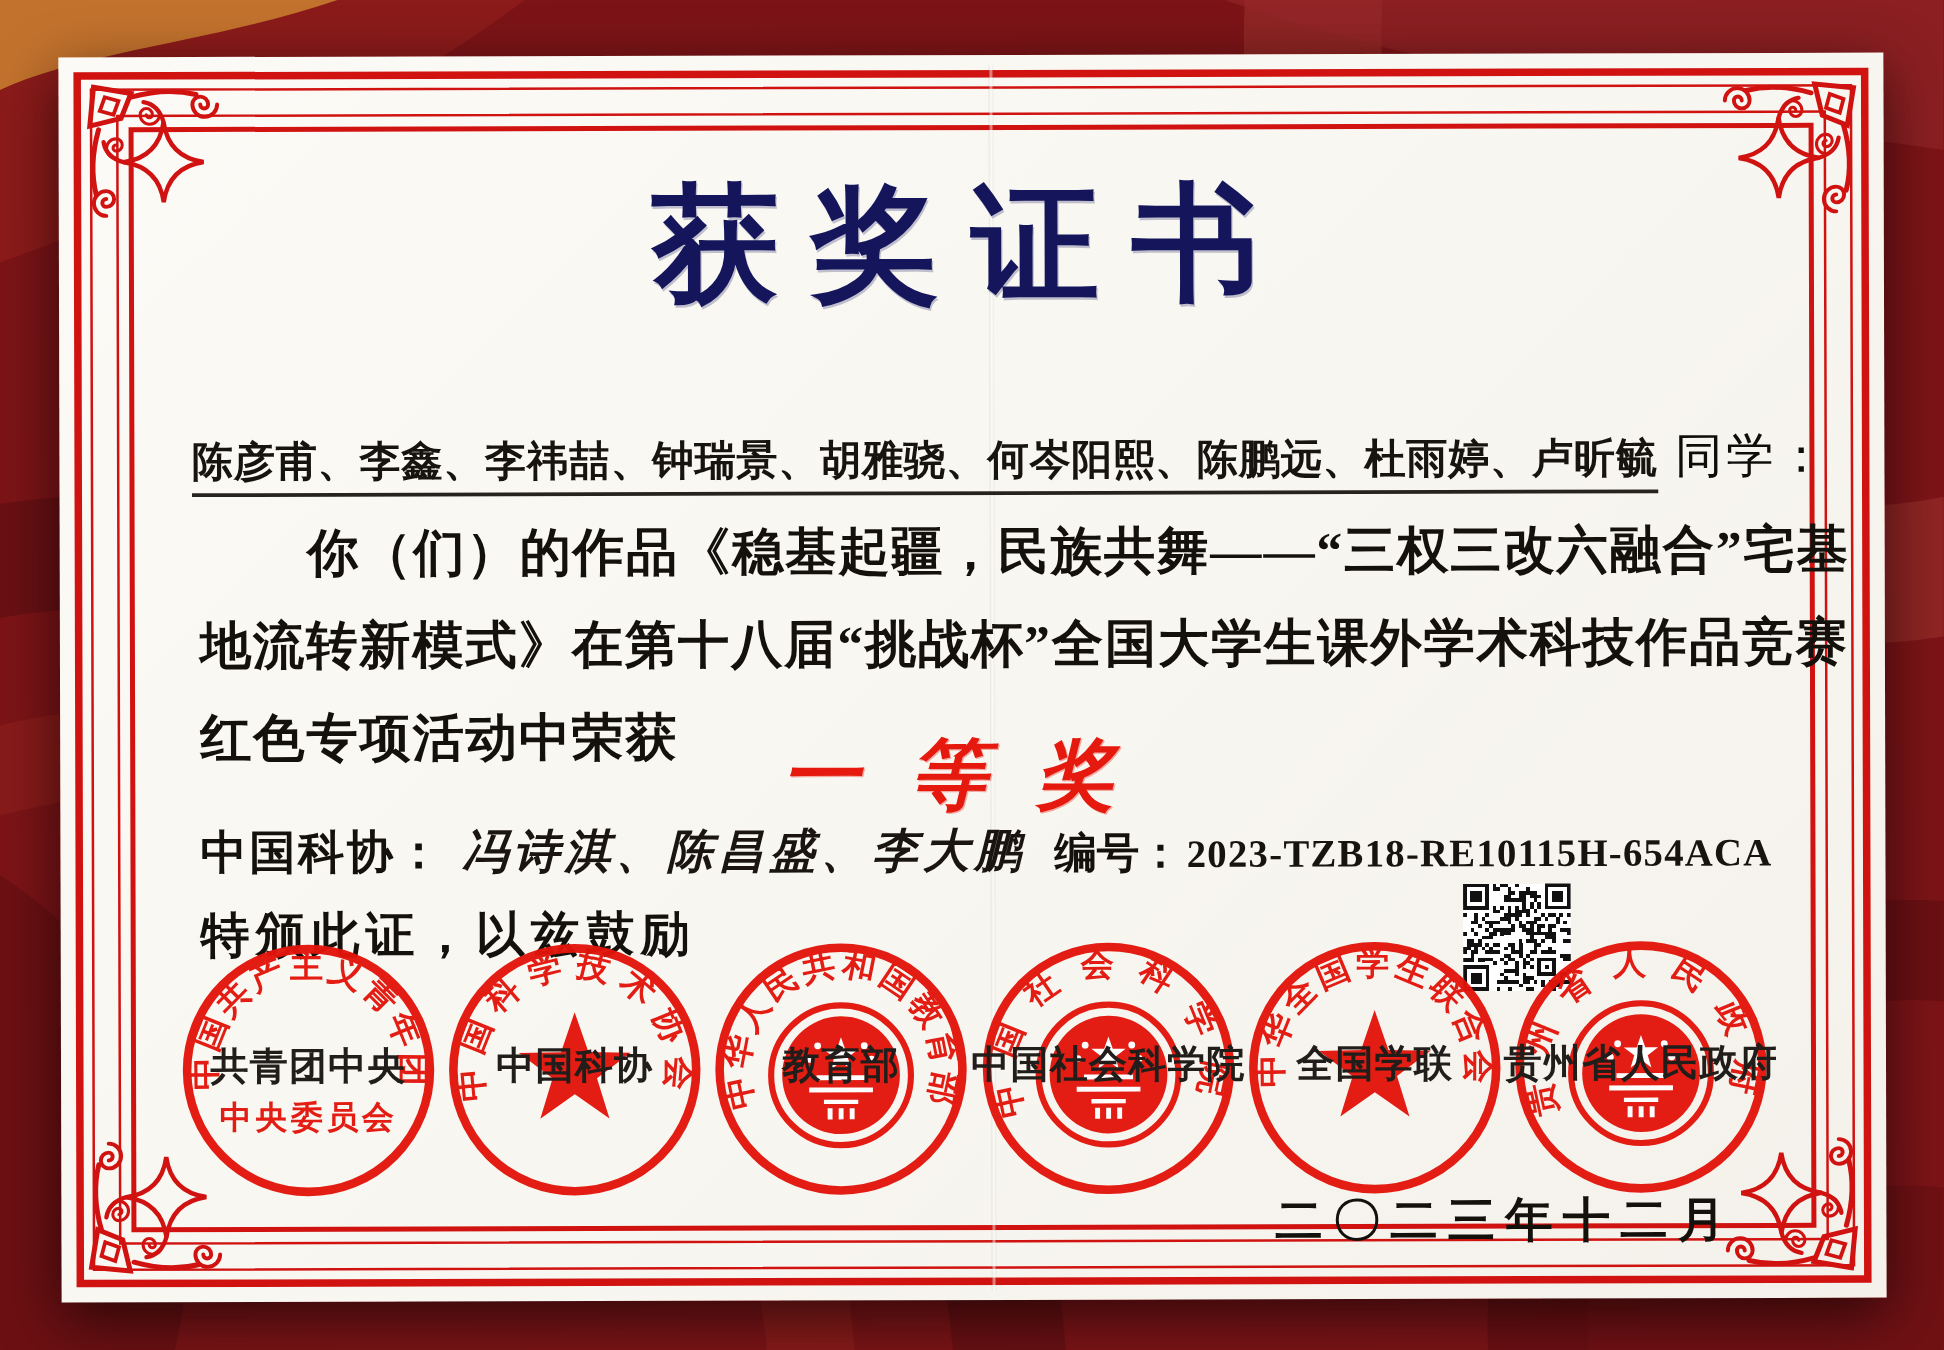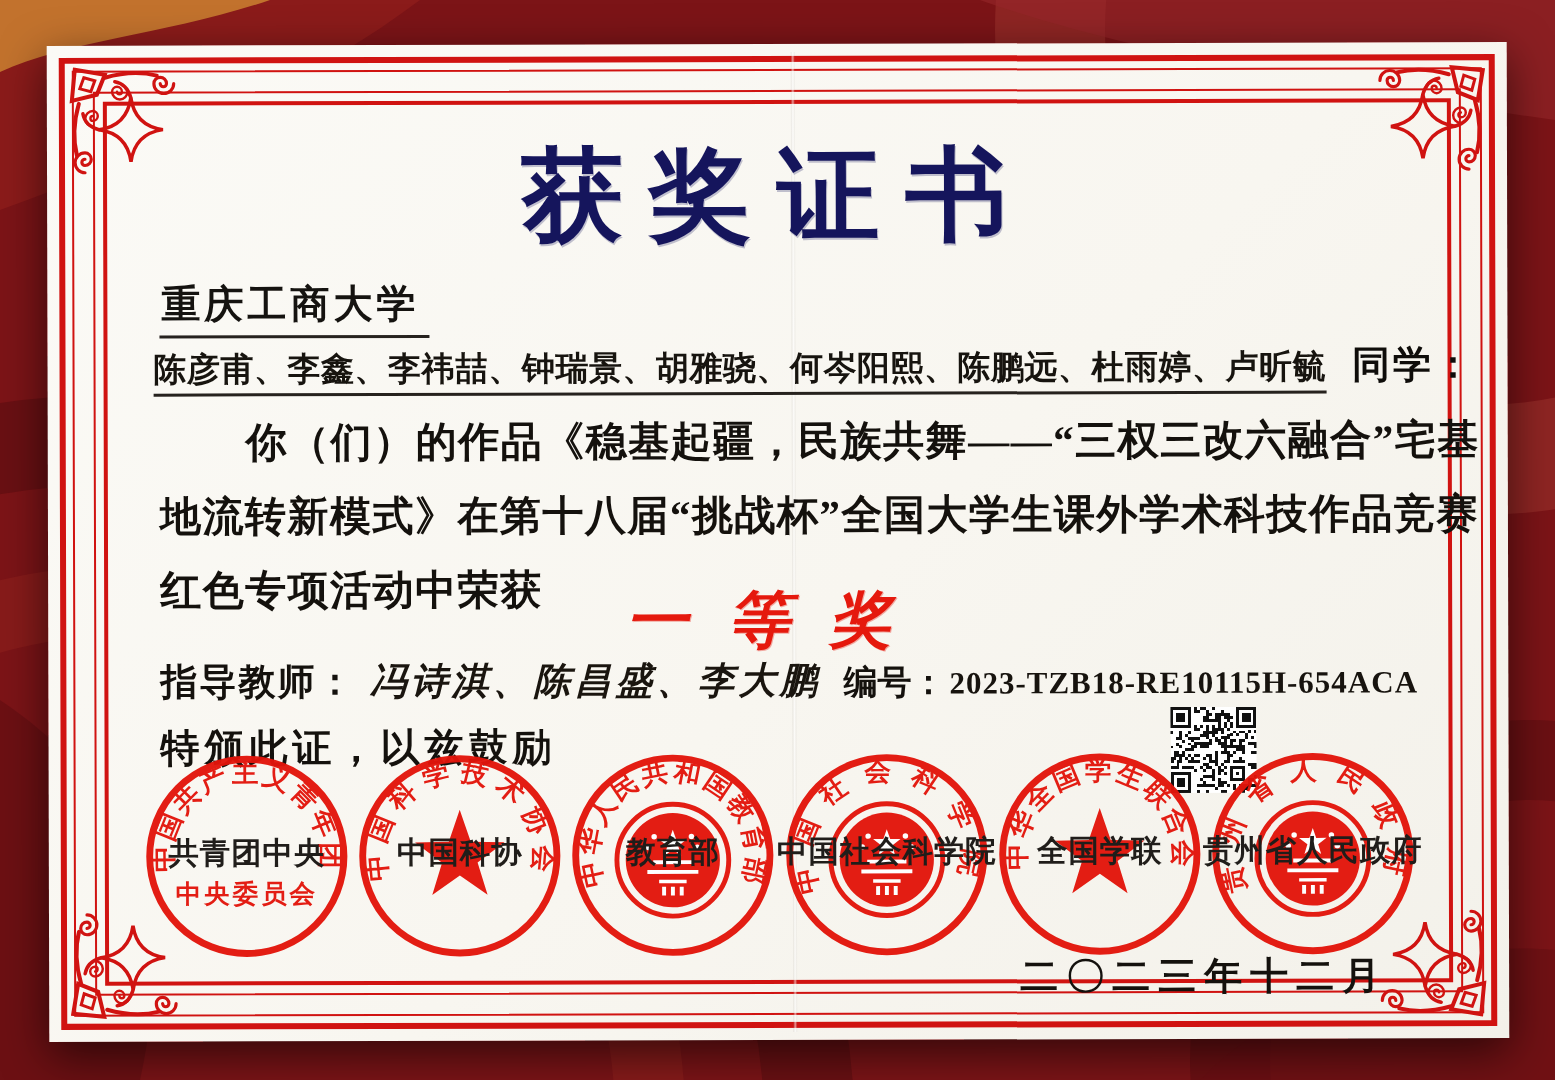--- a/index.html
+++ b/index.html
@@ -36,21 +36,21 @@
   }
   .school{
     position:absolute;left:112px;top:232px;font-size:39px;font-weight:bold;color:#151310;
     border-bottom:3px solid #26221e;padding:0 10px 4px 2px;letter-spacing:4px;
   }
   .students-row{position:absolute;left:106px;top:297px;white-space:nowrap;}
   .students{
     font-size:33px;font-weight:bold;color:#17140f;letter-spacing:.5px;
     border-bottom:3px solid #26221e;padding-bottom:6px;
   }
-  .students-suffix{font-size:38px;font-weight:bold;color:#0f0d0a;margin-left:26px;letter-spacing:3px;}
+  .students-suffix{font-size:38px;font-weight:normal;color:#0f0d0a;margin-left:14px;letter-spacing:3px;}
   .body-text{position:absolute;left:112px;right:92px;top:360px;color:#14110d;}
   .body-text .bl{font-size:41px;font-weight:600;line-height:74px;letter-spacing:1.5px;white-space:nowrap;}
   .body-text .bl.indent{padding-left:86px;}
   .award{
     position:absolute;left:0;right:0;top:534px;text-align:center;
     font-size:62px;font-weight:bold;color:#e5190d;letter-spacing:40px;
     font-style:italic;text-shadow:1px 1px 0 rgba(229,25,13,.35);
   }
   .adv-row{position:absolute;left:112px;top:612px;white-space:nowrap;}
   .adv-label{font-size:37px;font-weight:bold;color:#14110d;letter-spacing:2px;}
@@ -144,36 +144,35 @@
       <use href="#corner-orn"></use>
     </svg>
   <svg class="orn bl" viewBox="0 0 120 120">
       <use href="#corner-orn"></use>
     </svg>
 
   <div class="crease"></div>
 
   <div class="title">获奖证书</div>
 
-  <div class="school">重庆工商大学</div>
 
   <div class="students-row">
     <span class="students">陈彦甫、李鑫、李祎喆、钟瑞景、胡雅骁、何岑阳熙、陈鹏远、杜雨婷、卢昕毓</span><span class="students-suffix">同学：</span>
   </div>
 
   <div class="body-text">
     <div class="bl indent">你（们）的作品《稳基起疆，民族共舞——“三权三改六融合”宅基</div>
     <div class="bl">地流转新模式》在第十八届“挑战杯”全国大学生课外学术科技作品竞赛</div>
     <div class="bl">红色专项活动中荣获</div>
   </div>
 
   <div class="award">一等奖</div>
 
   <div class="adv-row">
-    <span class="adv-label">指导教师：</span>
+    <span class="adv-label">中国科协：</span>
     <span class="adv-names">冯诗淇、陈昌盛、李大鹏</span>
   </div>
 
   <div class="serial-row">
     <span class="serial-label">编号：</span>
     <span class="serial-number">2023-TZB18-RE10115H-654ACA</span>
   </div>
 
   <div class="closing">特颁此证，以兹鼓励</div>
 

